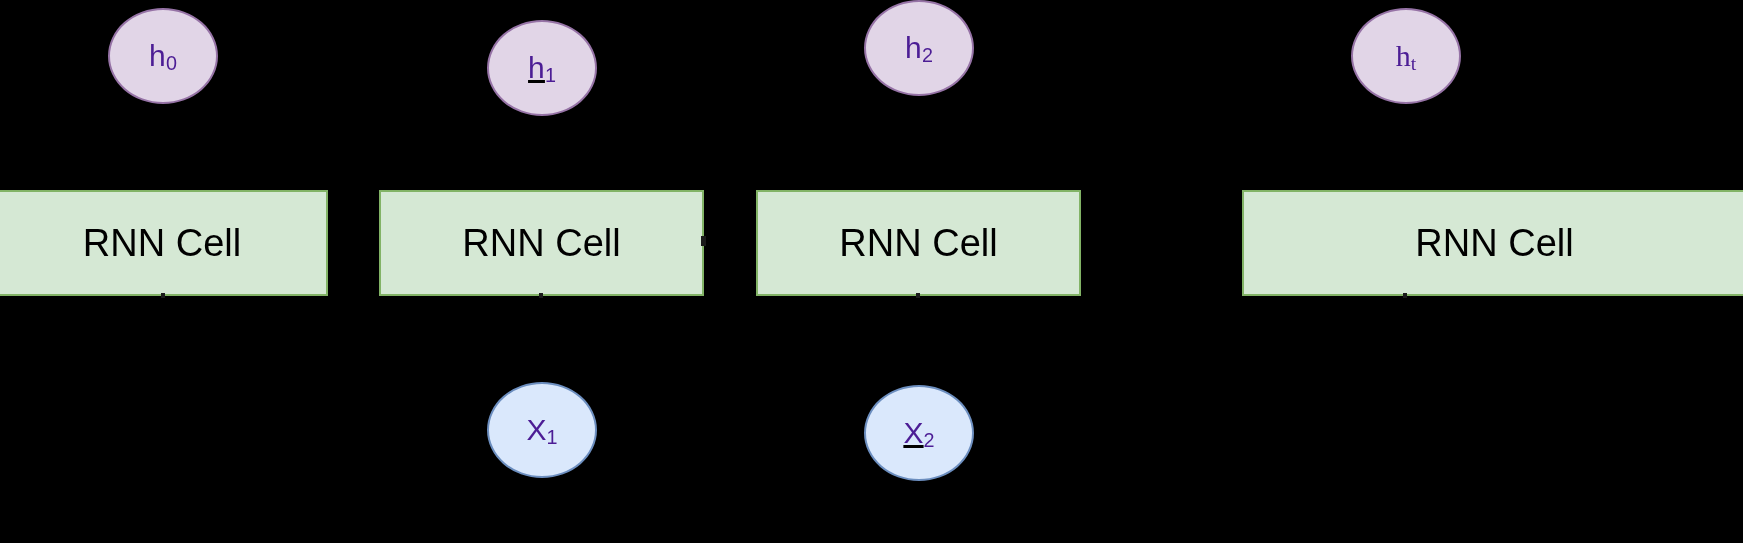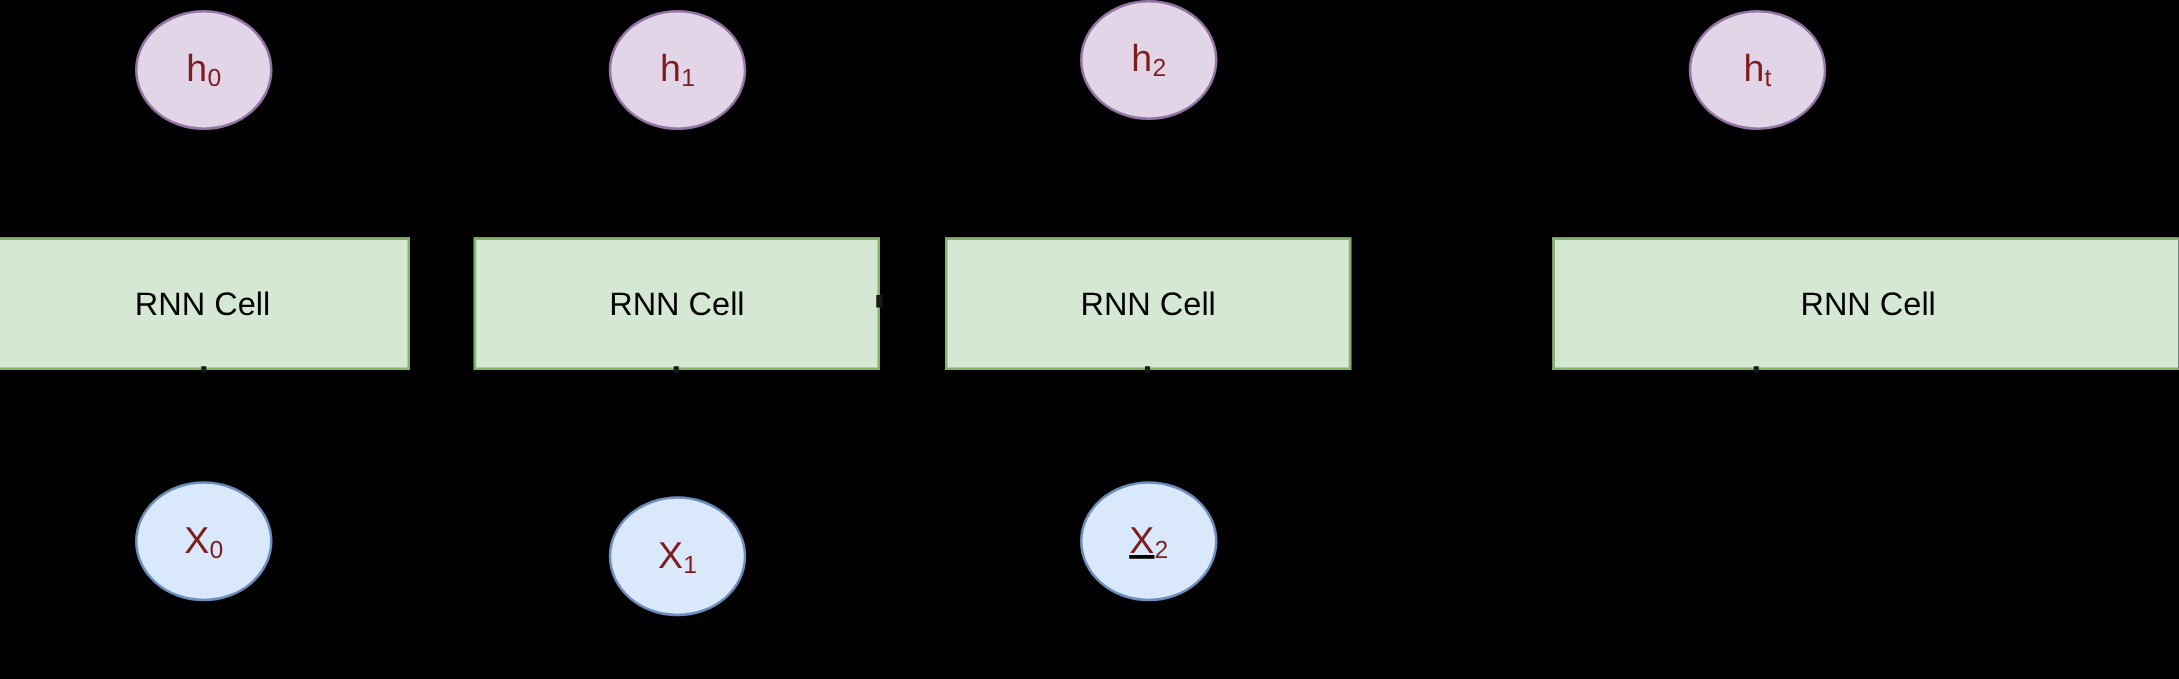--- a/index.html
+++ b/index.html
@@ -26,21 +26,21 @@
     border-radius: 50%;
     display: flex;
     align-items: center;
     justify-content: center;
     border-style: solid;
     border-width: 2px;
   }
   .node-circle .node-label {
     font-size: 30px;
     line-height: 1;
-    color: #7f1d1d;
+    color: #4c1d95;
     white-space: nowrap;
     letter-spacing: 0.2px;
   }
   .node-circle .node-label sub {
     font-size: 0.66em;
     vertical-align: baseline;
     position: relative;
     top: 0.22em;
     letter-spacing: 0;
   }
@@ -58,21 +58,21 @@
   .cell-box {
     position: absolute;
     box-sizing: border-box;
     background: #d5e8d4;
     border: 2px solid #82b366;
     display: flex;
     align-items: center;
     justify-content: center;
   }
   .cell-box .cell-label {
-    font-size: 26px;
+    font-size: 38px;
     line-height: 1;
     color: #000000;
     white-space: nowrap;
   }
 
   
   .cell-box.clip-left  { border-left: none; }
   .cell-box.clip-right { border-right: none; }
   .tick-mark {
     position: absolute;
@@ -81,53 +81,50 @@
 </style>
 </head>
 <body>
 
 <div id="canvas">
 
   <div class="node-circle hidden-node" style="left:108px; top:8px; width:110px; height:96px;">
     <span class="node-label">h<sub>0</sub></span>
   </div>
 
-  <div class="node-circle hidden-node" style="left:487px; top:8px; width:110px; height:96px;">
+  <div class="node-circle hidden-node" style="left:487px; top:20px; width:110px; height:96px;text-decoration:underline;">
     <span class="node-label">h<sub>1</sub></span>
   </div>
 
   <div class="node-circle hidden-node" style="left:864px; top:0; width:110px; height:96px;">
     <span class="node-label">h<sub>2</sub></span>
   </div>
 
-  <div class="node-circle hidden-node" style="left:1351px; top:8px; width:110px; height:96px;">
+  <div class="node-circle hidden-node" style="left:1351px; top:8px; width:110px; height:96px;font-family:Liberation Serif, serif;">
     <span class="node-label">h<sub>t</sub></span>
   </div>
 
   <div class="cell-box clip-left" style="left:-2px; top:190px; width:330px; height:106px;">
     <span class="cell-label">RNN Cell</span>
   </div>
 
   <div class="cell-box" style="left:379px; top:190px; width:325px; height:106px;">
     <span class="cell-label">RNN Cell</span>
   </div>
 
   <div class="cell-box" style="left:756px; top:190px; width:325px; height:106px;">
     <span class="cell-label">RNN Cell</span>
   </div>
 
   <div class="cell-box clip-right" style="left:1242px; top:190px; width:503px; height:106px;">
     <span class="cell-label">RNN Cell</span>
   </div>
 
-  <div class="node-circle input-node" style="left:108px; top:385px; width:110px; height:96px;">
-    <span class="node-label">X<sub>0</sub></span>
-  </div>
 
-  <div class="node-circle input-node" style="left:487px; top:397px; width:110px; height:96px;text-align:right;">
+  <div class="node-circle input-node" style="left:487px; top:382px; width:110px; height:96px;text-align:right;">
     <span class="node-label">X<sub>1</sub></span>
   </div>
 
   <div class="node-circle input-node" style="left:864px; top:385px; width:110px; height:96px;text-decoration:underline;">
     <span class="node-label">X<sub>2</sub></span>
   </div>
 
 
   <div class="tick-mark" style="left:701px; top:236px; width:5px; height:10px;"></div>
   <div class="tick-mark" style="left:161px; top:293px; width:4px; height:5px;"></div>

